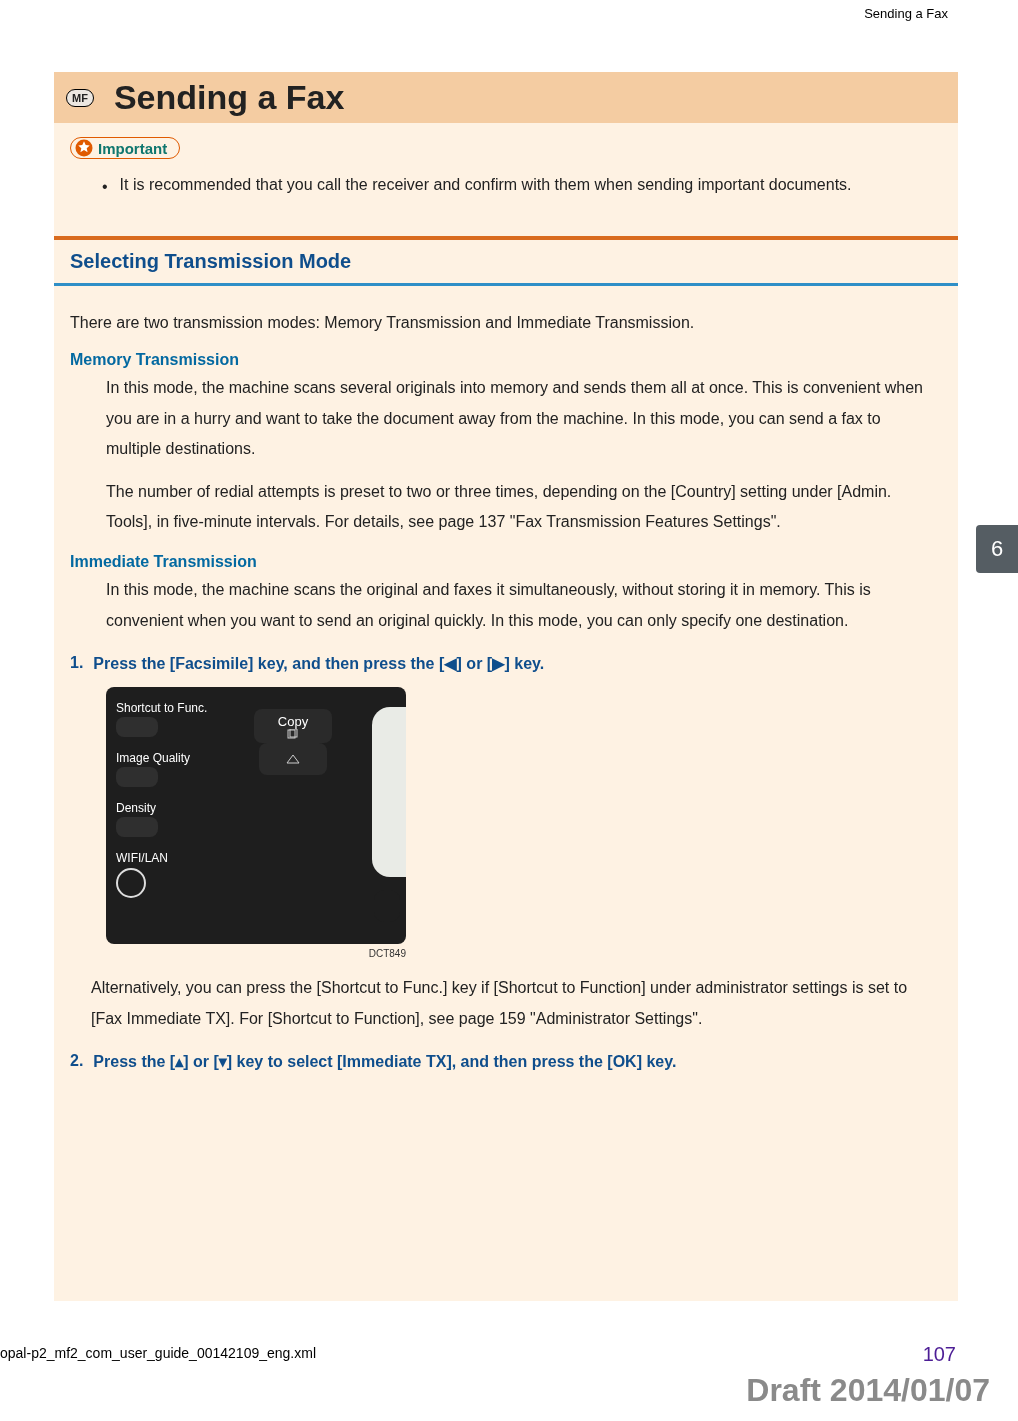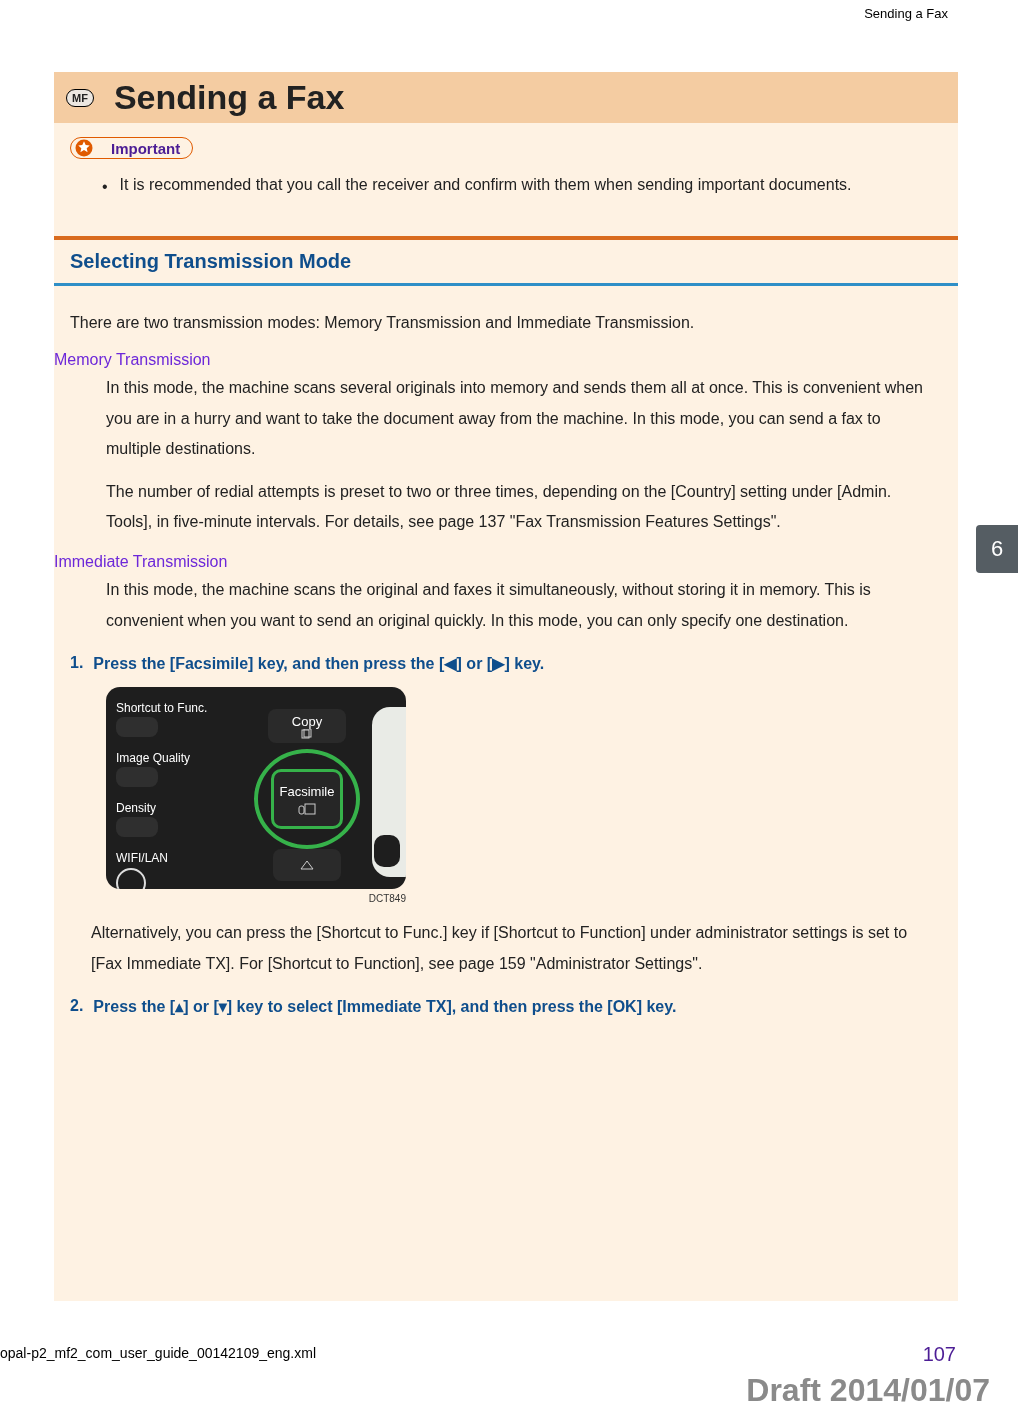--- a/index.html
+++ b/index.html
@@ -64,22 +64,22 @@
     font-size: 34px;
     font-weight: bold;
   }
   .important-block { padding: 14px 16px 6px 16px; }
   .important-bubble {
     border: 1.5px solid #e05a00;
     border-radius: 11px;
     padding: 1px 12px 1px 4px;
     display: inline-flex;
     align-items: center;
-    gap: 18px;
-    color: #4c1d95;
+    gap: 5px;
+    color: #0f766e;
     font-weight: bold;
     font-size: 15px;
   }
   .star-icon {
     width: 18px; height: 18px; display:inline-flex;
     align-items:center; justify-content:center;
   }
   .bullet-list { padding: 10px 24px 22px 32px; }
   .bullet-item { display: flex; gap: 12px; font-size: 16px; line-height: 1.8; }
   .bullet-dot { flex: 0 0 auto; padding-top: 2px; }
@@ -92,44 +92,44 @@
     color: #0f4e8c;
     margin-top: 6px;
   }
   .body-text {
     padding: 22px 16px 6px 16px;
     font-size: 16px;
     line-height: 1.85;
   }
   .def-term {
     font-size: 16px;
-    font-weight: normal;
-    color: #6d28d9;
-    padding: 8px 16px 0 0;
+    font-weight: bold;
+    color: #0369a1;
+    padding: 8px 16px 0 16px;
   }
   .def-body {
     padding: 4px 32px 8px 52px;
     font-size: 16px;
     line-height: 1.9;
   }
   .step-row {
     display: flex;
     gap: 10px;
     padding: 10px 16px 4px 16px;
     font-size: 16px;
     font-weight: bold;
     color: #0f4e8c;
   }
   .step-num { flex: 0 0 auto; }
   .figure-wrap { padding: 10px 16px 0 52px; }
   .panel {
     width: 300px;
-    height: 202px;
+    height: 257px;
     background: #1e1e1e;
-    border-radius: 14px;
+    border-radius: 8px;
     position: relative;
     color: #fff;
     font-size: 13px;
     overflow: hidden;
   }
   .panel .left-labels {
     position: absolute; left: 10px; top: 14px;
     display:flex; flex-direction:column; gap:14px;
   }
   .panel .lbl { font-size: 12px; }
@@ -261,29 +261,20 @@
         </div>
       </div>
       <div class="center-col">
         <div class="copy-key">
           <span>Copy</span>
           <svg width="12" height="10" viewBox="0 0 12 10">
               <rect x="1" y="1" width="7" height="8" fill="none" stroke="#ccc"></rect>
               <rect x="3" y="0" width="7" height="8" fill="none" stroke="#ccc"></rect>
             </svg>
         </div>
-        <div class="fax-ring">
-          <div class="fax-key">
-            <span>Facsimile</span>
-            <svg width="18" height="12" viewBox="0 0 18 12">
-                <rect x="1" y="3" width="5" height="8" rx="2" fill="none" stroke="#ccc"></rect>
-                <rect x="7" y="1" width="10" height="10" fill="none" stroke="#ccc"></rect>
-              </svg>
-          </div>
-        </div>
         <div class="scan-key">
           <svg width="16" height="12" viewBox="0 0 16 12">
               <path d="M2 10 L8 2 L14 10 Z" fill="none" stroke="#ccc"></path>
             </svg>
         </div>
       </div>
       <div class="right-blob"></div>
       <div class="right-hole"></div>
     </div>
     <div class="fig-code">DCT849</div>

